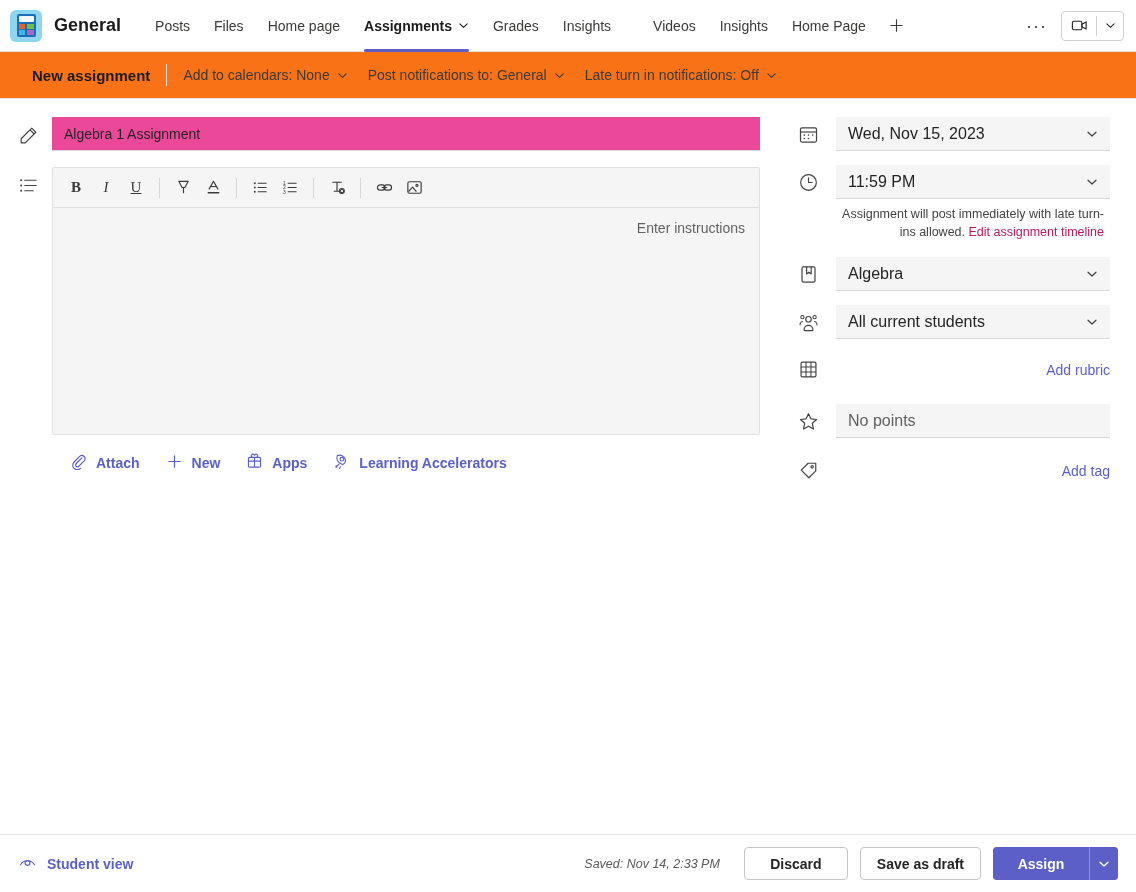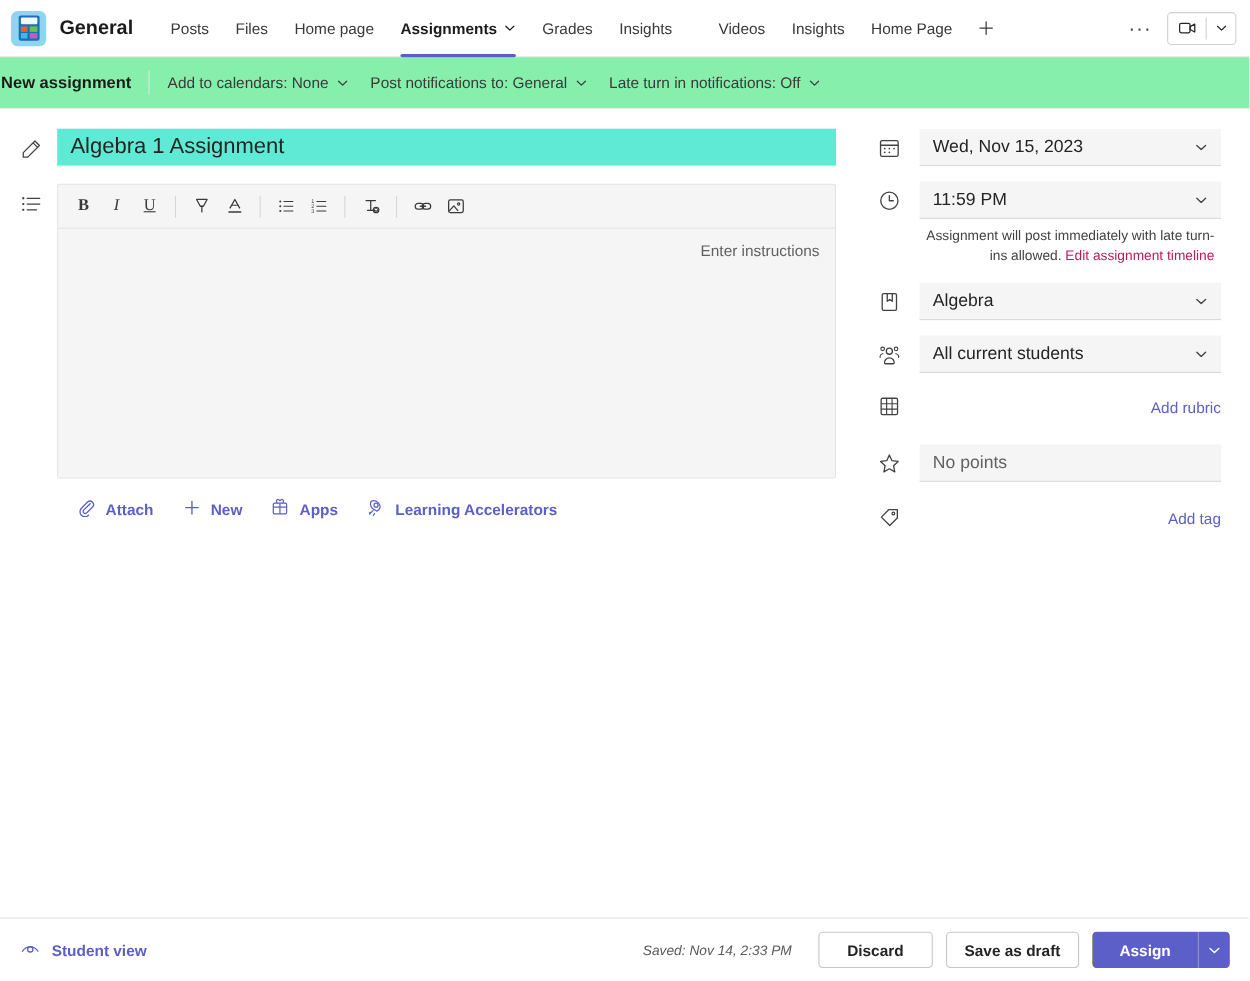--- a/index.html
+++ b/index.html
@@ -51,40 +51,40 @@
   .more-dots { font-size: 18px; letter-spacing: 1px; color: #3b3a39; padding: 0 6px; cursor: pointer; line-height: 1; }
   .meet-group { display: flex; align-items: center; border: 1px solid #d1d1d1; border-radius: 4px; height: 30px; overflow: hidden; }
   .meet-btn { display: flex; align-items: center; justify-content: center; width: 34px; height: 28px; cursor: pointer; }
   .meet-split { width: 1px; height: 20px; background: #d1d1d1; }
   .meet-chev { display: flex; align-items: center; justify-content: center; width: 26px; height: 28px; cursor: pointer; }
 
   
   .subbar {
     height: 47px; flex: 0 0 47px;
     display: flex; align-items: center;
-    padding: 0 1px; border-bottom: 1px solid #e6e6e6; background: #86efac;
+    padding: 0 32px; border-bottom: 1px solid #e6e6e6; background: #f97316;
   }
   .subbar-title { font-size: 15px; font-weight: bold; color: #1b1b1b; padding-right: 16px; }
   .subbar-div { width: 1px; height: 22px; background: #e0e0e0; margin-right: 16px; }
   .sub-item { display: flex; align-items: center; font-size: 14px; color: #3b3a39; margin-right: 20px; cursor: pointer; white-space: nowrap; }
   .sub-item .chev { margin-left: 7px; display: inline-flex; }
 
   
   .content { flex: 1; display: flex; position: relative; background: #fff; }
   .left-col { width: 784px; flex: 0 0 784px; padding: 18px 0 0 18px; }
   .right-col { flex: 1; padding: 18px 26px 0 6px; }
 
   .row-with-icon { display: flex; align-items: flex-start; }
   .lead-icon { width: 34px; flex: 0 0 34px; display: flex; justify-content: flex-start; padding-top: 8px; color: #424242; }
 
   .title-field {
-    flex: 1; height: 34px; background: #5eead4;
+    flex: 1; height: 34px; background: #ec4899;
     border-bottom: 1px solid #d9d9d9;
     display: flex; align-items: center; padding: 0 12px;
-    font-size: 20px; color: #242424;
+    font-size: 14px; color: #242424;
     margin-right: 24px;
   }
 
   .editor-wrap { flex: 1; margin-right: 24px; margin-top: 16px; border: 1px solid #e1e1e1; border-radius: 2px; background: #f5f5f5; }
   .editor-toolbar {
     height: 40px; display: flex; align-items: center;
     padding: 0 8px; border-bottom: 1px solid #e1e1e1; background: #f5f5f5;
   }
   .tb-btn { width: 30px; height: 28px; display: flex; align-items: center; justify-content: center; color: #3b3a39; cursor: pointer; border-radius: 3px; }
   .tb-btn.bold { font-weight: bold; font-size: 15px; font-family: "Liberation Serif", serif; }

